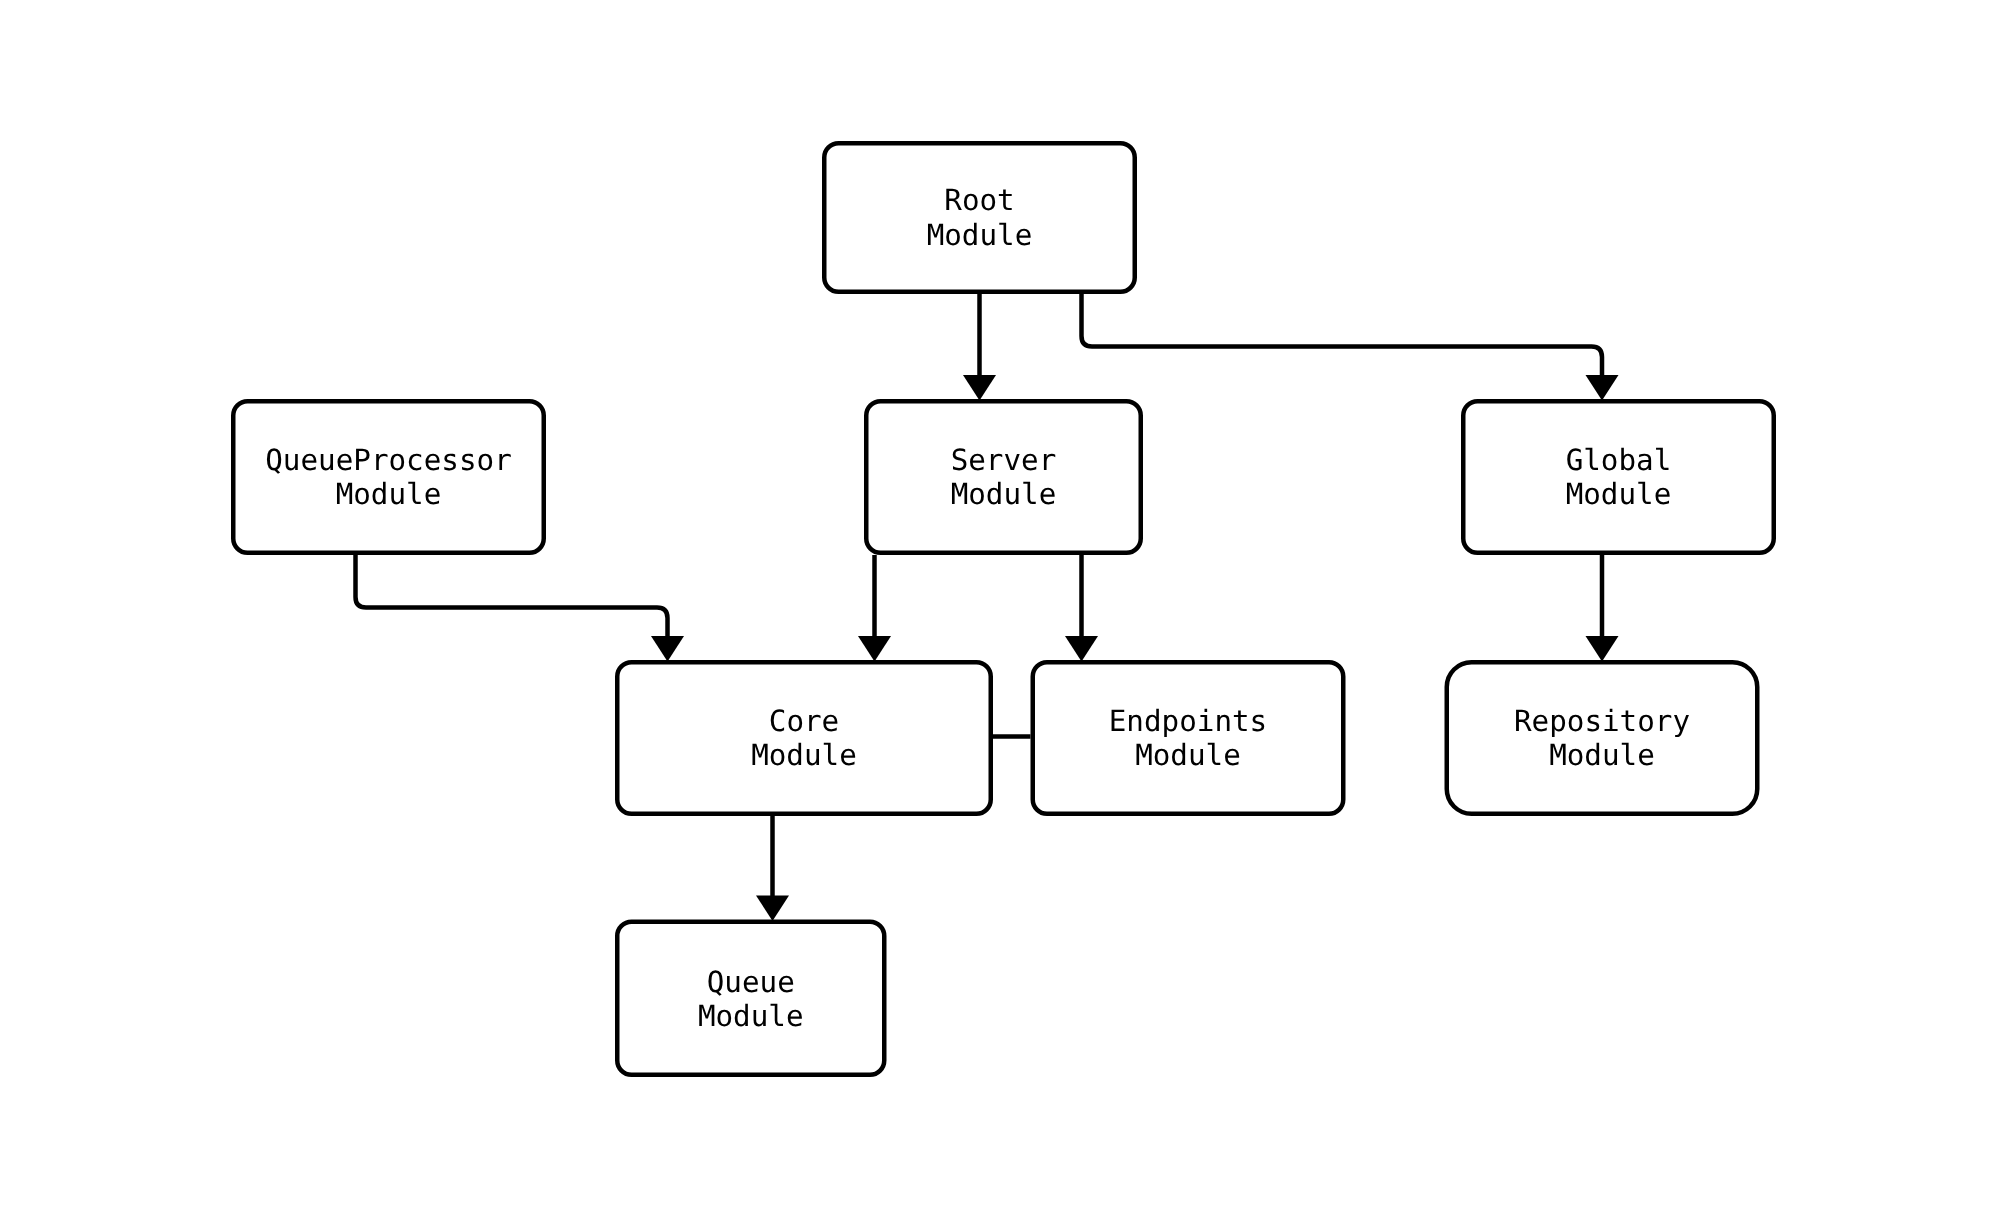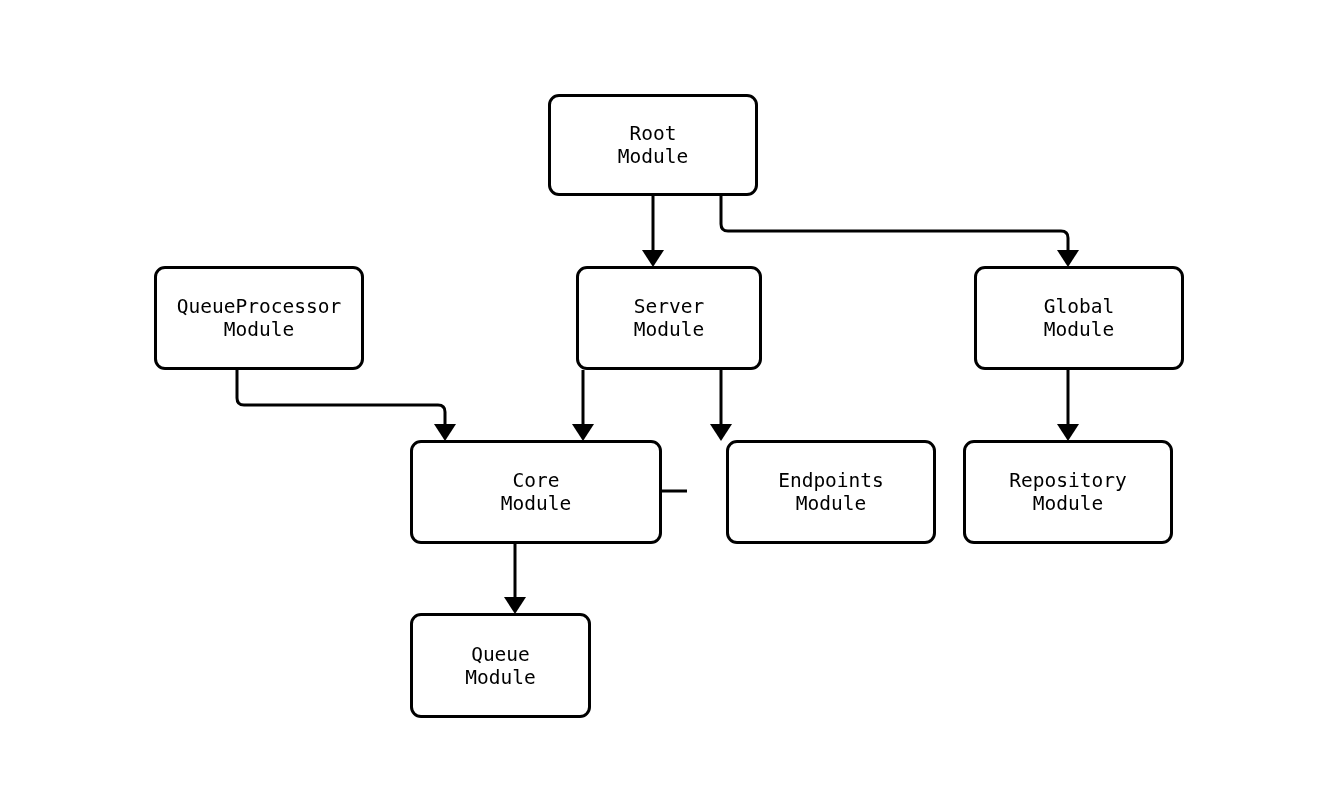--- a/index.html
+++ b/index.html
@@ -125,26 +125,26 @@
     <div class="node" style="left:963px; top:266px; width:210px; height:104px;margin-left:11px;">
       <div class="node-line">Global</div>
       <div class="node-line">Module</div>
     </div>
 
     <div class="node" style="left:410px; top:440px; width:252px; height:104px;">
       <div class="node-line">Core</div>
       <div class="node-line">Module</div>
     </div>
 
-    <div class="node" style="left:687px; top:440px; width:210px; height:104px;margin-left:39px;">
+    <div class="node" style="left:687px; top:440px; width:210px; height:104px;">
       <div class="node-line">Endpoints</div>
       <div class="node-line">Module</div>
     </div>
 
-    <div class="node" style="left:963px; top:440px; width:210px; height:104px;">
+    <div class="node" style="left:963px; top:440px; width:210px; height:104px;border-radius:18px;">
       <div class="node-line">Repository</div>
       <div class="node-line">Module</div>
     </div>
 
     <div class="node" style="left:410px; top:613px; width:181px; height:105px;">
       <div class="node-line">Queue</div>
       <div class="node-line">Module</div>
     </div>
 
   </div>

